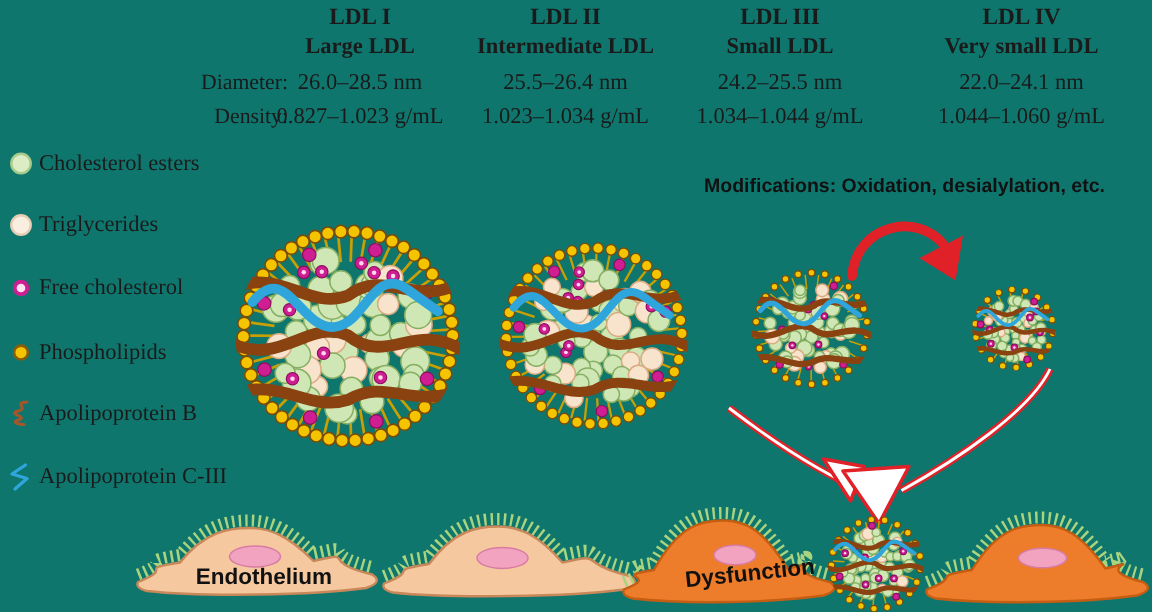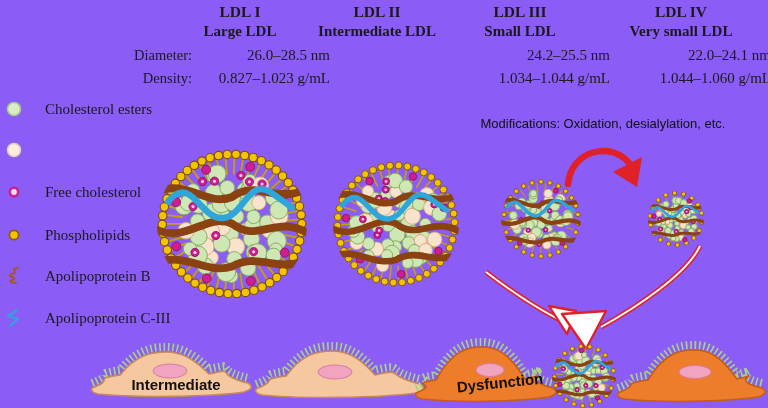--- a/index.html
+++ b/index.html
@@ -1,25 +1,25 @@
 <!DOCTYPE html>
 <html><head>
 <meta charset="utf-8">
 <style>
   html,body{margin:0;padding:0;background:#fff;}
-  .scene{position:relative;width:768px;height:408px;background:#8b5cf6;overflow:hidden;
+  .scene{position:relative;width:768px;height:408px;background:#0f766e;overflow:hidden;
          font-family:"Liberation Serif","DejaVu Serif",serif;color:#1a1a1a;}
   .hdr-name{position:absolute;width:170px;text-align:center;font-weight:bold;font-size:15.5px;line-height:18px;}
   .hdr-sub{position:absolute;width:170px;text-align:center;font-weight:bold;font-size:15px;line-height:18px;}
   .row-label{position:absolute;left:58px;width:134px;text-align:right;font-weight:normal;font-size:14.5px;line-height:18px;}
-  .val{position:absolute;width:180px;text-align:right;font-size:15px;line-height:18px;}
-  .legend-row{position:absolute;left:5px;display:flex;align-items:center;gap:22px;height:20px;}
+  .val{position:absolute;width:180px;text-align:center;font-size:15px;line-height:18px;}
+  .legend-row{position:absolute;left:5px;display:flex;align-items:center;gap:3px;height:20px;}
   .legend-row .lg-label{font-size:15px;white-space:nowrap;}
   .mods{position:absolute;left:455px;top:116px;width:296px;text-align:center;
-        font-family:"Liberation Sans","DejaVu Sans",sans-serif;font-weight:normal;font-size:13px;color:#111;}
+        font-family:"Liberation Sans","DejaVu Sans",sans-serif;font-weight:bold;font-size:13px;color:#111;}
   .cell-label{position:absolute;font-family:"Liberation Sans","DejaVu Sans",sans-serif;
         font-weight:bold;font-size:15px;color:#111;text-align:center;width:140px;}
   .lbl-endo{left:106px;top:376px;}
   .lbl-dys{left:430px;top:374px;transform:rotate(-6deg);}
   svg.art{position:absolute;left:0;top:0;}
 </style>
 </head>
 <body>
 
 <div class="scene">
@@ -29,38 +29,41 @@
   <div class="hdr-name" style="left:596px;top:3px">LDL IV</div>
   <div class="hdr-name" style="left:435px;top:3px">LDL III</div>
 
   <div class="hdr-sub" style="left:155px;top:22px">Large LDL</div>
   <div class="hdr-sub" style="left:292px;top:22px">Intermediate LDL</div>
   <div class="hdr-sub" style="left:435px;top:22px">Small LDL</div>
   <div class="hdr-sub" style="left:596px;top:22px">Very small LDL</div>
 
   <div class="row-label" style="top:46px">Diameter:</div>
   <div class="val" style="left:150px;top:46px">26.0–28.5 nm</div>
+  <div class="val" style="left:287px;top:46px">25.5–26.4 nm</div>
   <div class="val" style="left:430px;top:46px">24.2–25.5 nm</div>
   <div class="val" style="left:591px;top:46px">22.0–24.1 nm</div>
 
   <div class="row-label" style="top:69px">Density:</div>
   <div class="val" style="left:150px;top:69px">0.827–1.023 g/mL</div>
+  <div class="val" style="left:287px;top:69px">1.023–1.034 g/mL</div>
   <div class="val" style="left:430px;top:69px">1.034–1.044 g/mL</div>
   <div class="val" style="left:591px;top:69px">1.044–1.060 g/mL</div>
 
   <div class="legend-row" style="top:99px">
     <svg width="18" height="18">
       <circle cx="9" cy="9" r="6.5" fill="#dcedc6" stroke="#a7cb8b" stroke-width="1.6"></circle>
     </svg>
     <span class="lg-label">Cholesterol esters</span>
   </div>
   <div class="legend-row" style="top:140px">
     <svg width="18" height="18">
       <circle cx="9" cy="9" r="6.5" fill="#faeee1" stroke="#e6cdb4" stroke-width="1.6"></circle>
     </svg>
+    <span class="lg-label">Triglycerides</span>
   </div>
   <div class="legend-row" style="top:182px">
     <svg width="18" height="18">
       <circle cx="9" cy="9" r="4.2" fill="#ffe3f2" stroke="#cf1d92" stroke-width="2.6"></circle>
     </svg>
     <span class="lg-label">Free cholesterol</span>
   </div>
   <div class="legend-row" style="top:225px">
     <svg width="18" height="18">
       <circle cx="9" cy="9" r="4.6" fill="#f4c400" stroke="#8a5c08" stroke-width="1.7"></circle>
@@ -825,15 +828,15 @@
           <circle cx="610.4189423526595" cy="362.29974142700763" r="2.2" fill="#f4c400" stroke="#7a4a08" stroke-width="0.8"></circle>
           <circle cx="613.2834449749901" cy="370.6955254363198" r="2.2" fill="#f4c400" stroke="#7a4a08" stroke-width="0.8"></circle>
           <path d="M550.4,362.56 C564.8,356.16 572.8,368.96 584,364.48 C595.2,356.16 603.2,368.96 617.6,360" fill="none" stroke="#8a4210" stroke-width="3.36" stroke-linecap="round"></path>
           <path d="M550.4,377.92 C564.8,384.96000000000004 572.8,370.88 584,375.808 C595.2,384.96000000000004 603.2,370.88 617.6,380.736" fill="none" stroke="#8a4210" stroke-width="3.36" stroke-linecap="round"></path>
           <path d="M550.4,392.64 C564.8,387.52 572.8,397.76 584,394.176 C595.2,387.52 603.2,397.76 617.6,390.592" fill="none" stroke="#8a4210" stroke-width="3.36" stroke-linecap="round"></path>
           <path d="M556.8,366.4 C566.4,354.24 570.56,374.4 580.16,373.44 C588.8,372.8 591.04,356.16 600.64,362.56 L609.6,368.96" fill="none" stroke="#2fa6db" stroke-width="2.72" stroke-linecap="round"></path>
         </g>
       </g>
   </svg>
 
-  <div class="cell-label lbl-endo">Intermediate</div>
+  <div class="cell-label lbl-endo">Endothelium</div>
   <div class="cell-label lbl-dys">Dysfunction</div>
 </div>
 
 </body></html>

